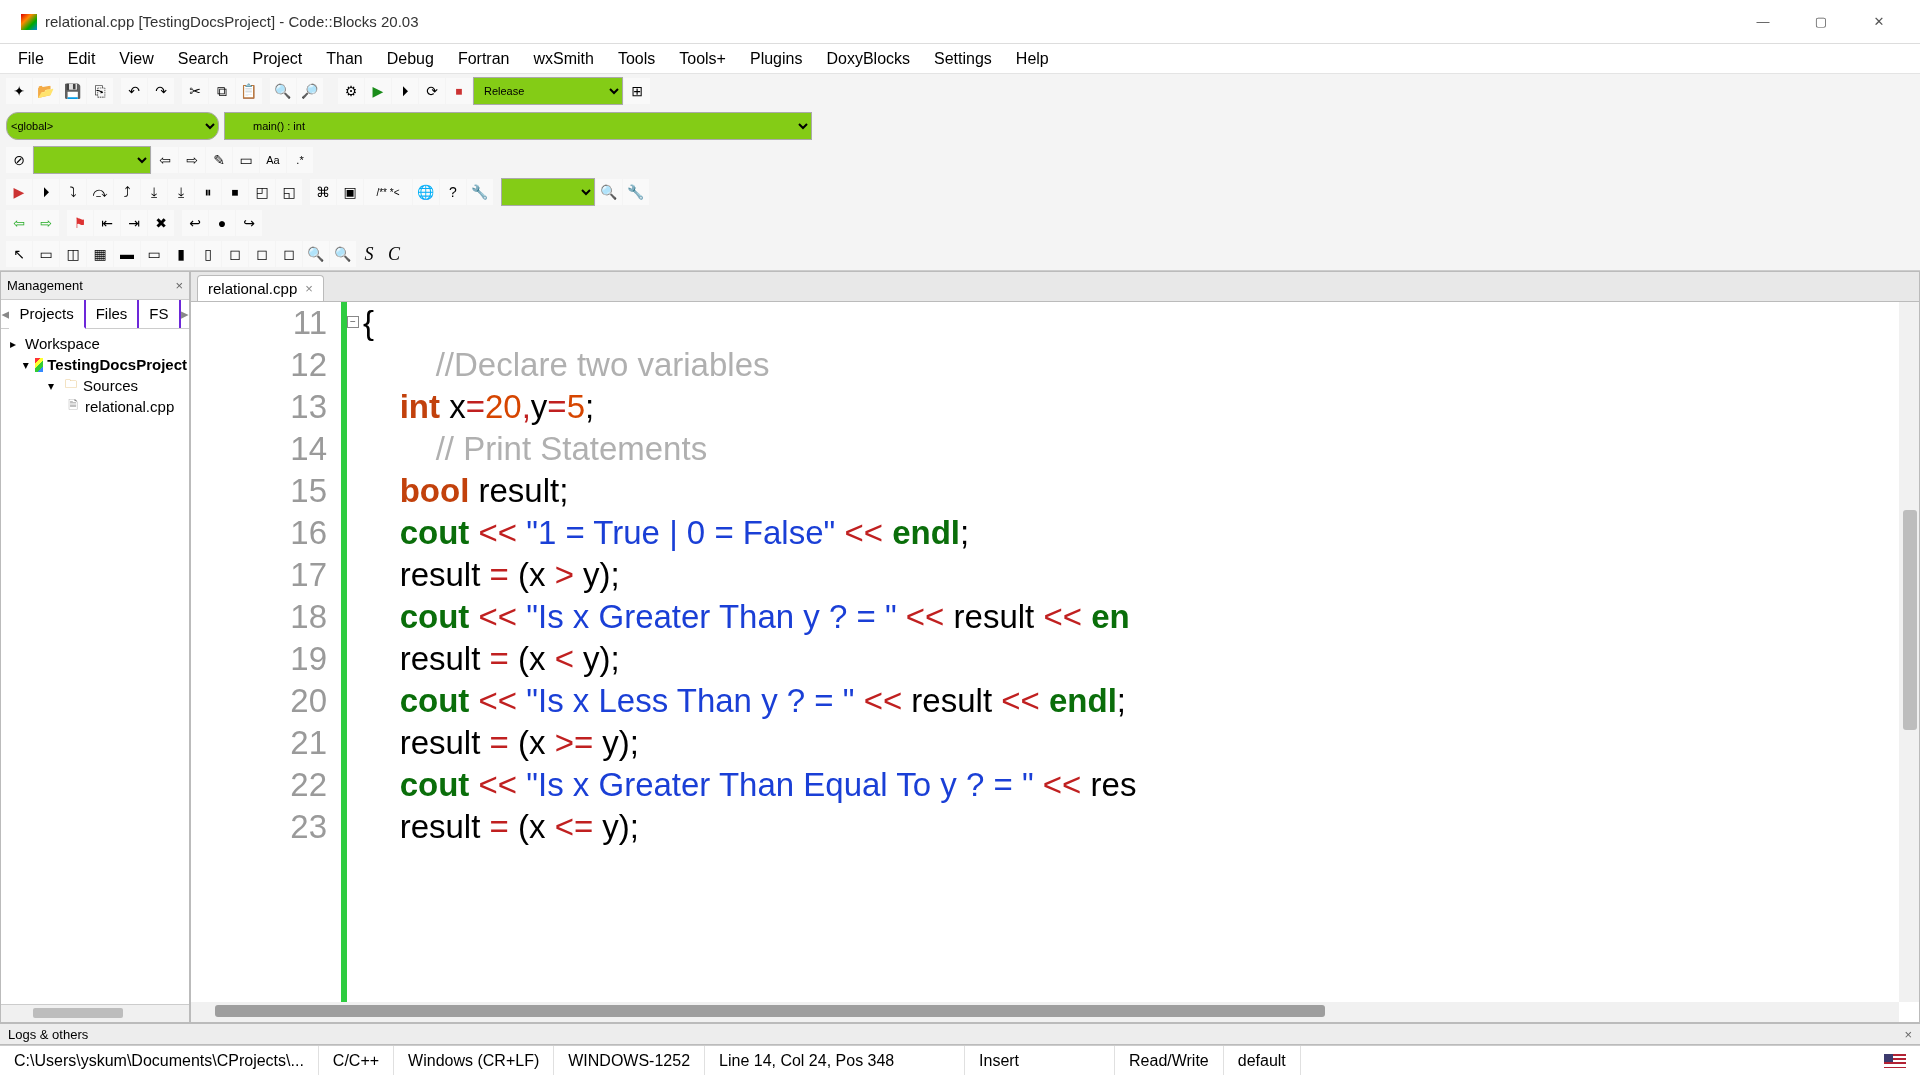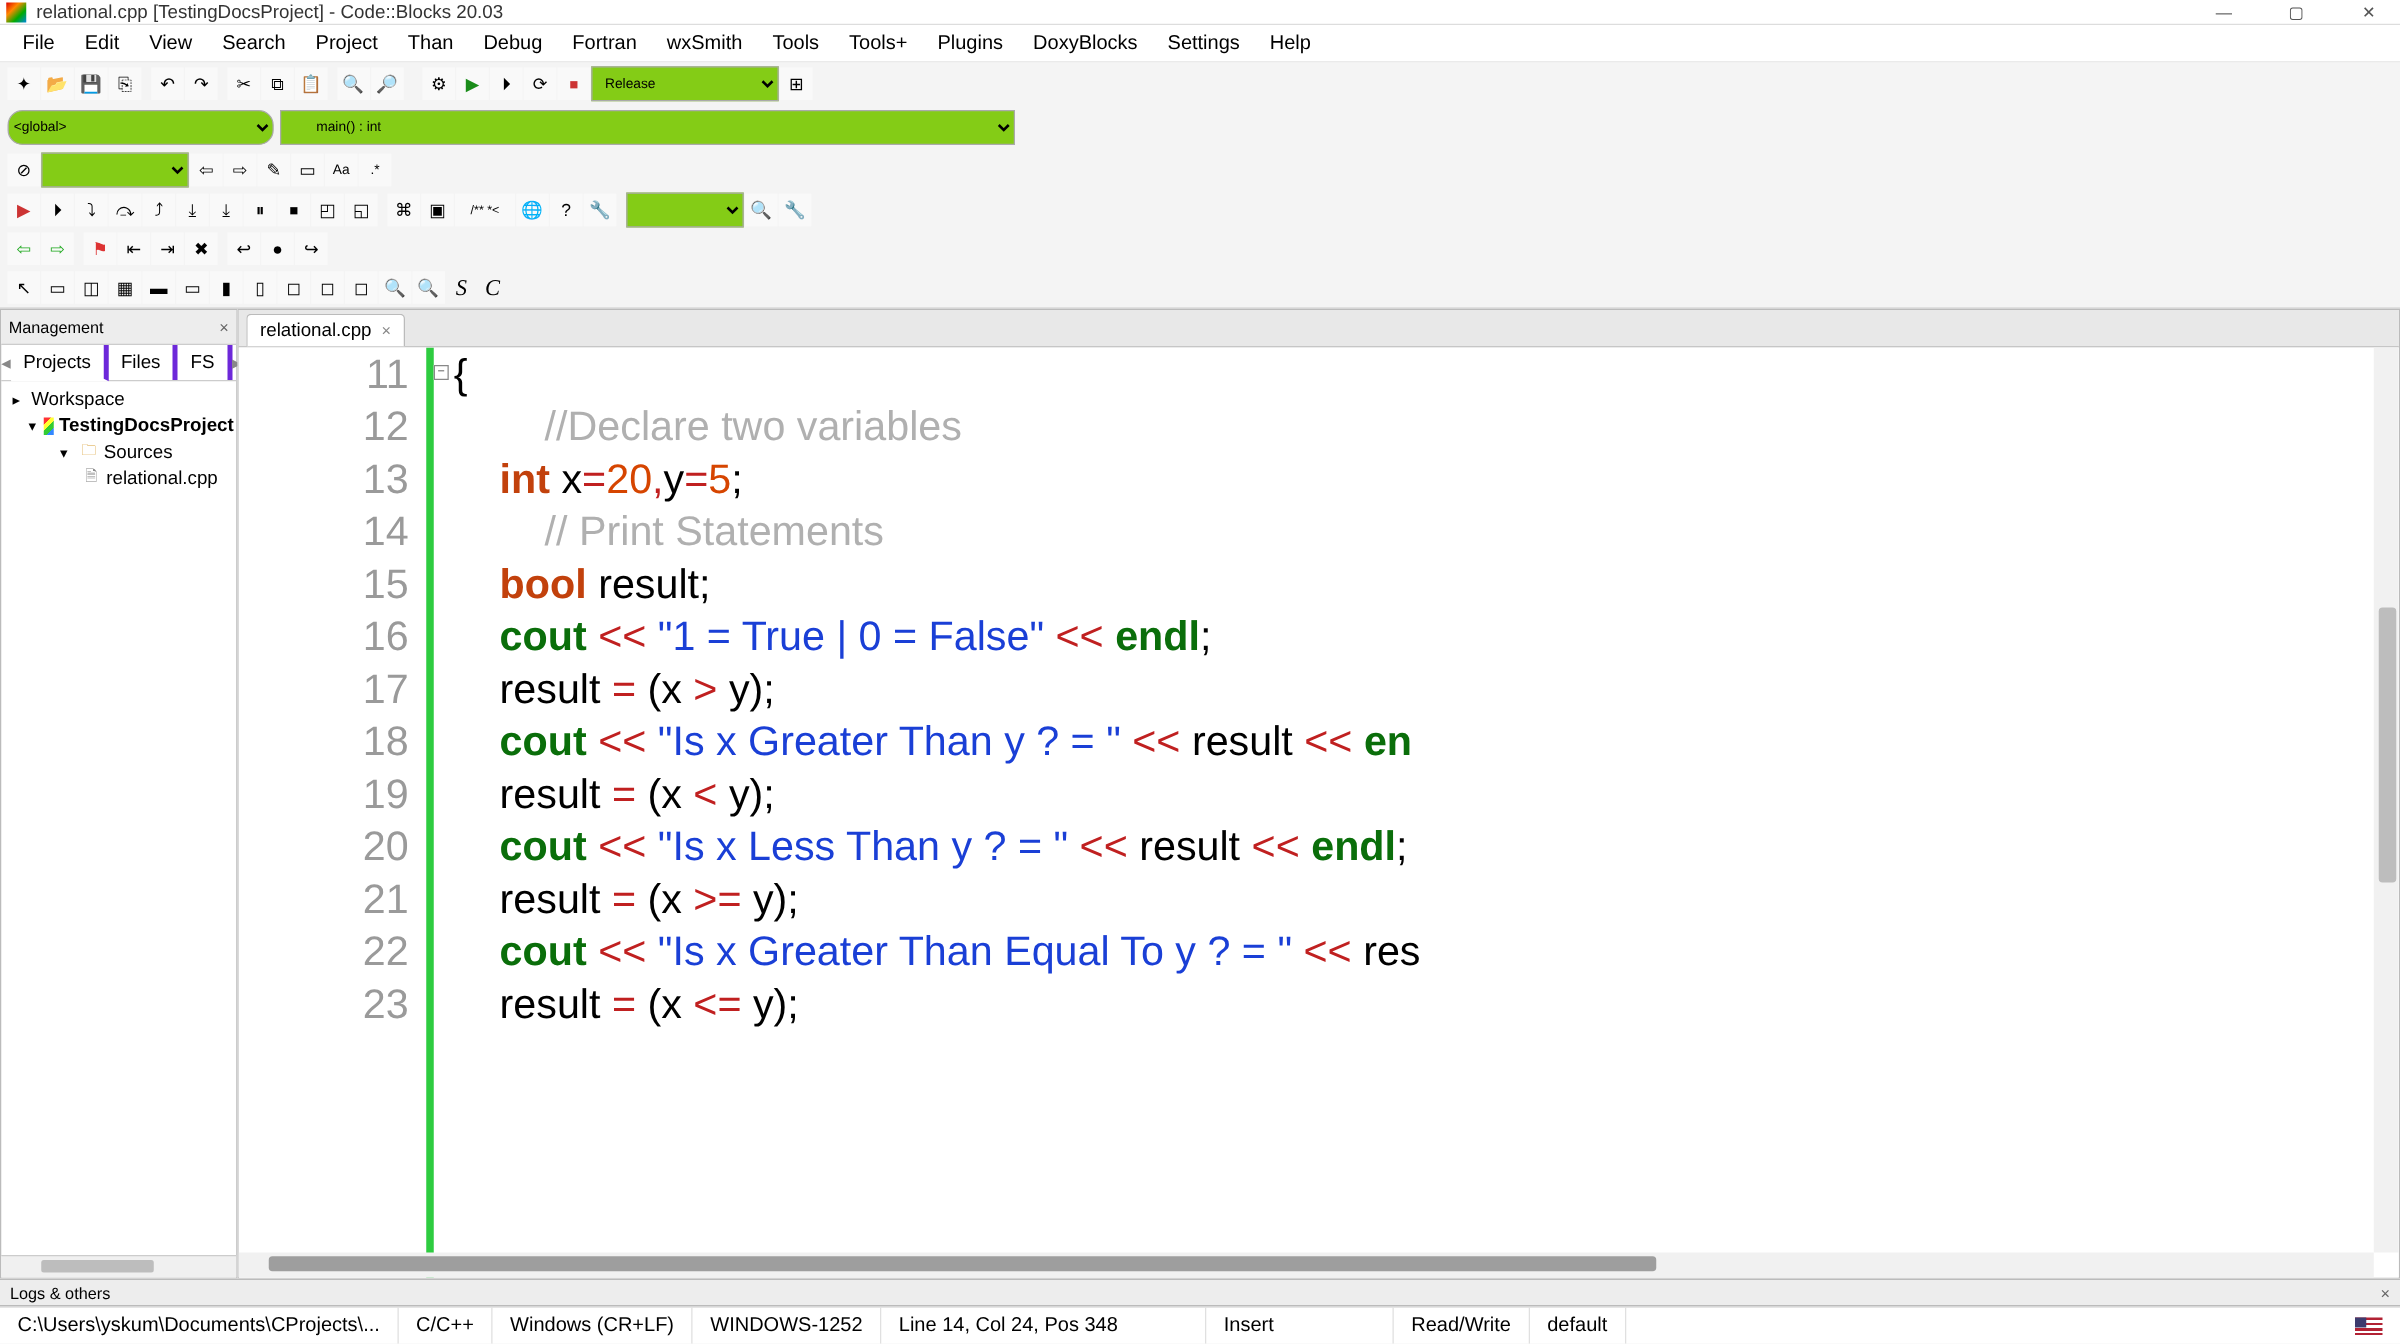--- a/index.html
+++ b/index.html
@@ -1,19 +1,19 @@
 <!DOCTYPE html>
 <html><head>
 <meta charset="utf-8">
 <style>
 * { margin: 0; padding: 0; box-sizing: border-box; font-family: "Segoe UI", Tahoma, sans-serif; }
 body { background: #f0f0f0; width: 1920px; height: 1075px; overflow: hidden; display: flex; flex-direction: column; }
 
 
-.titlebar { background: #fff; height: 20px; display: flex; align-items: center; padding: 0 5px; border-bottom: 1px solid #ddd; }
+.titlebar { background: #fff; height: 44px; display: flex; align-items: center; padding: 0 21px; border-bottom: 1px solid #ddd; }
 .titlebar .app-icon { width: 16px; height: 16px; background: linear-gradient(135deg,#d00,#f80,#0a0,#08d); margin-right: 8px; }
 .titlebar .title { flex: 1; font-size: 15px; color: #333; }
 .titlebar .winbtns { display: flex; gap: 18px; }
 .titlebar .winbtn { width: 40px; height: 24px; display:flex; align-items:center; justify-content:center; font-size: 13px; color:#555; cursor:pointer;}
 
 
 .menubar { background: #fff; height: 30px; display: flex; align-items: center; padding: 0 6px; font-size: 16px; border-bottom: 1px solid #e4e4e4;}
 .menubar .menu { padding: 3px 12px; cursor: pointer; }
 
 
@@ -30,21 +30,21 @@
 .tb-letter { width:24px; height:24px; font-family: Georgia, serif; font-style:italic; font-size:18px; display:flex; align-items:center; justify-content:center; }
 
 
 .mainrow { flex:1; display:flex; overflow:hidden; }
 .panel { background:#fff; border:1px solid #bbb; }
 
 
 .mgmt { width: 190px; display:flex; flex-direction:column; }
 .mgmt-header { background:#ededed; border-bottom:1px solid #ccc; padding:6px 6px; font-size:13px; display:flex; align-items:center; justify-content:space-between;}
 .mgmt-tabs { display:flex; border-bottom:1px solid #ccc; font-size:15px; }
-.mgmt-tab { padding:5px 10px; border-right:4px solid #6d28d9; cursor:pointer; }
+.mgmt-tab { padding:5px 10px; border-right:2px solid #6d28d9; cursor:pointer; }
 .mgmt-tab.active { background:#fff; border-bottom:2px solid #fff; margin-bottom:-1px; }
 .mgmt-body { flex:1; overflow:auto; padding:4px 2px; font-size:15px; }
 .tree-item { display:flex; align-items:center; padding:2px 0 2px 4px; cursor:pointer; white-space:nowrap;}
 .tree-icon { width:16px; height:16px; margin-right:4px; display:inline-flex; align-items:center; justify-content:center; font-size:12px;}
 .indent1 { padding-left: 2px; }
 .indent2 { padding-left: 18px; }
 .indent3 { padding-left: 40px; }
 .indent4 { padding-left: 62px; }
 .folder-icon { color:#d9a33c; }
 .proj-icon { width:14px; height:14px; background: linear-gradient(135deg,#f33 25%,#ff3 25% 50%,#3c3 50% 75%,#38f 75%); }

